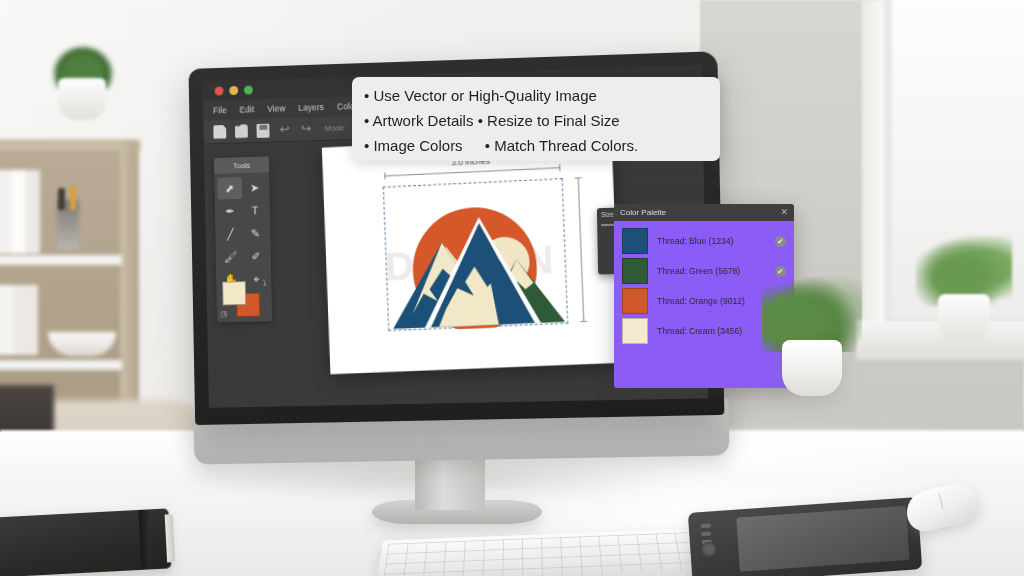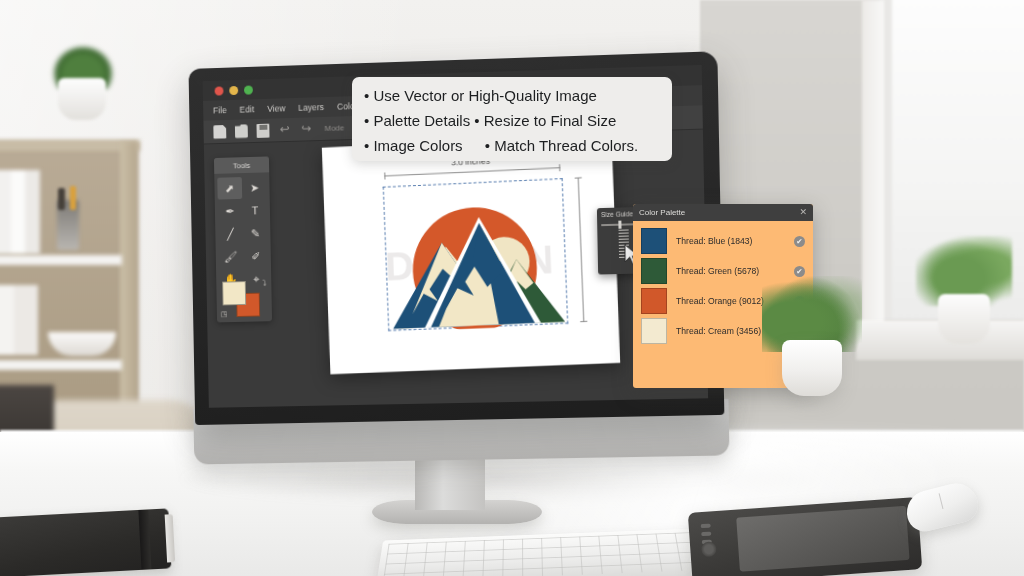--- a/index.html
+++ b/index.html
@@ -254,22 +254,22 @@
   }
   .sg-title { color:#d5d3d0; font-size:6.5px; padding:3px 0 0 4px; }
   .sg-slider { position:absolute; left:4px; top:16px; width:34px; height:2px; background:#8f8d8a; }
   .sg-knob { position:absolute; left:21px; top:13px; width:3px; height:8px; background:#d9d7d3; }
   .sg-ruler { position:absolute; left:21px; top:22px; width:10px; height:30px;
     background: repeating-linear-gradient(180deg,#c9c7c3 0 1px, rgba(0,0,0,0) 1px 3px); }
   .cursor-arrow { position:absolute; left:26px; top:36px; }
 
   
   .palette {
-    position:absolute; left:633px; top:204px; width:180px; height:184px;
-    background:#fdba74; border-radius:3px;
+    position:absolute; left:614px; top:204px; width:180px; height:184px;
+    background:#8b5cf6; border-radius:3px;
     box-shadow: 0 6px 20px rgba(60,58,55,.34);
   }
   .palette-head {
     height:17px; background:#3f3f3f; border-radius:3px 3px 0 0;
     display:flex; align-items:center; justify-content:space-between; padding:0 6px;
   }
   .palette-title { color:#dfdedb; font-size:8px; }
   .palette-close { color:#b9b7b4; font-size:9px; line-height:9px; }
   .palette-body { padding:5px 8px 4px 8px; }
   .sw-row { display:flex; align-items:center; height:30px; gap:9px; }
@@ -285,21 +285,21 @@
     position:absolute; left:258px; top:29px; width:512px; height:48px;
     background:#fdfdfc; border-radius:7px;
     display:flex; align-items:center; justify-content:center;
     box-shadow: 0 3px 12px rgba(60,58,55,.22);
     z-index: 40;
   }
   .title-banner span {
     color:#16181a; font-size:27.5px; font-weight:700; letter-spacing:-.4px; white-space:nowrap;
   }
   .bullets-card {
-    position:absolute; left:352px; top:77px; width:320px; height:84px;
+    position:absolute; left:352px; top:77px; width:368px; height:84px;
     background:#eeedeb; border-radius:7px;
     box-shadow: 0 3px 12px rgba(60,58,55,.20);
     padding:6px 12px 0 12px;
     z-index: 38;
   }
   .b-line { color:#1d1f21; font-size:15px; font-weight:400; height:25px; line-height:25px; white-space:nowrap; }
   .b-line .b2 { display:inline-block; }
   .b-line.l3 .b2 { margin-left:18px; }
 
   
@@ -514,21 +514,21 @@
   </div>
 
   <div class="palette">
     <div class="palette-head">
       <span class="palette-title">Color Palette</span>
       <span class="palette-close">✕</span>
     </div>
     <div class="palette-body">
       <div class="sw-row">
         <span class="sw-chip" style="background:#1d5078"></span>
-        <span class="sw-name">Thread: Blue (1843)</span>
+        <span class="sw-name">Thread: Blue (1234)</span>
         <span class="sw-check">✔</span>
       </div>
       <div class="sw-row">
         <span class="sw-chip" style="background:#2e5a38"></span>
         <span class="sw-name">Thread: Green (5678)</span>
         <span class="sw-check">✔</span>
       </div>
       <div class="sw-row">
         <span class="sw-chip" style="background:#d1582a"></span>
         <span class="sw-name">Thread: Orange (9012)</span>
@@ -561,21 +561,21 @@
   </div>
   <div class="mouse">
     <div class="mouse-seam"></div>
   </div>
 
   <div class="bullets-card">
     <div class="b-line">
       <span class="b1">• Use Vector or High-Quality Image</span>
     </div>
     <div class="b-line">
-      <span class="b1">• Palette Details</span>
+      <span class="b1">• Artwork Details</span>
       <span class="b2">• Resize to Final Size</span>
     </div>
     <div class="b-line l3">
       <span class="b1">• Image Colors</span>
       <span class="b2">• Match Thread Colors.</span>
     </div>
   </div>
 
 
 </div>

